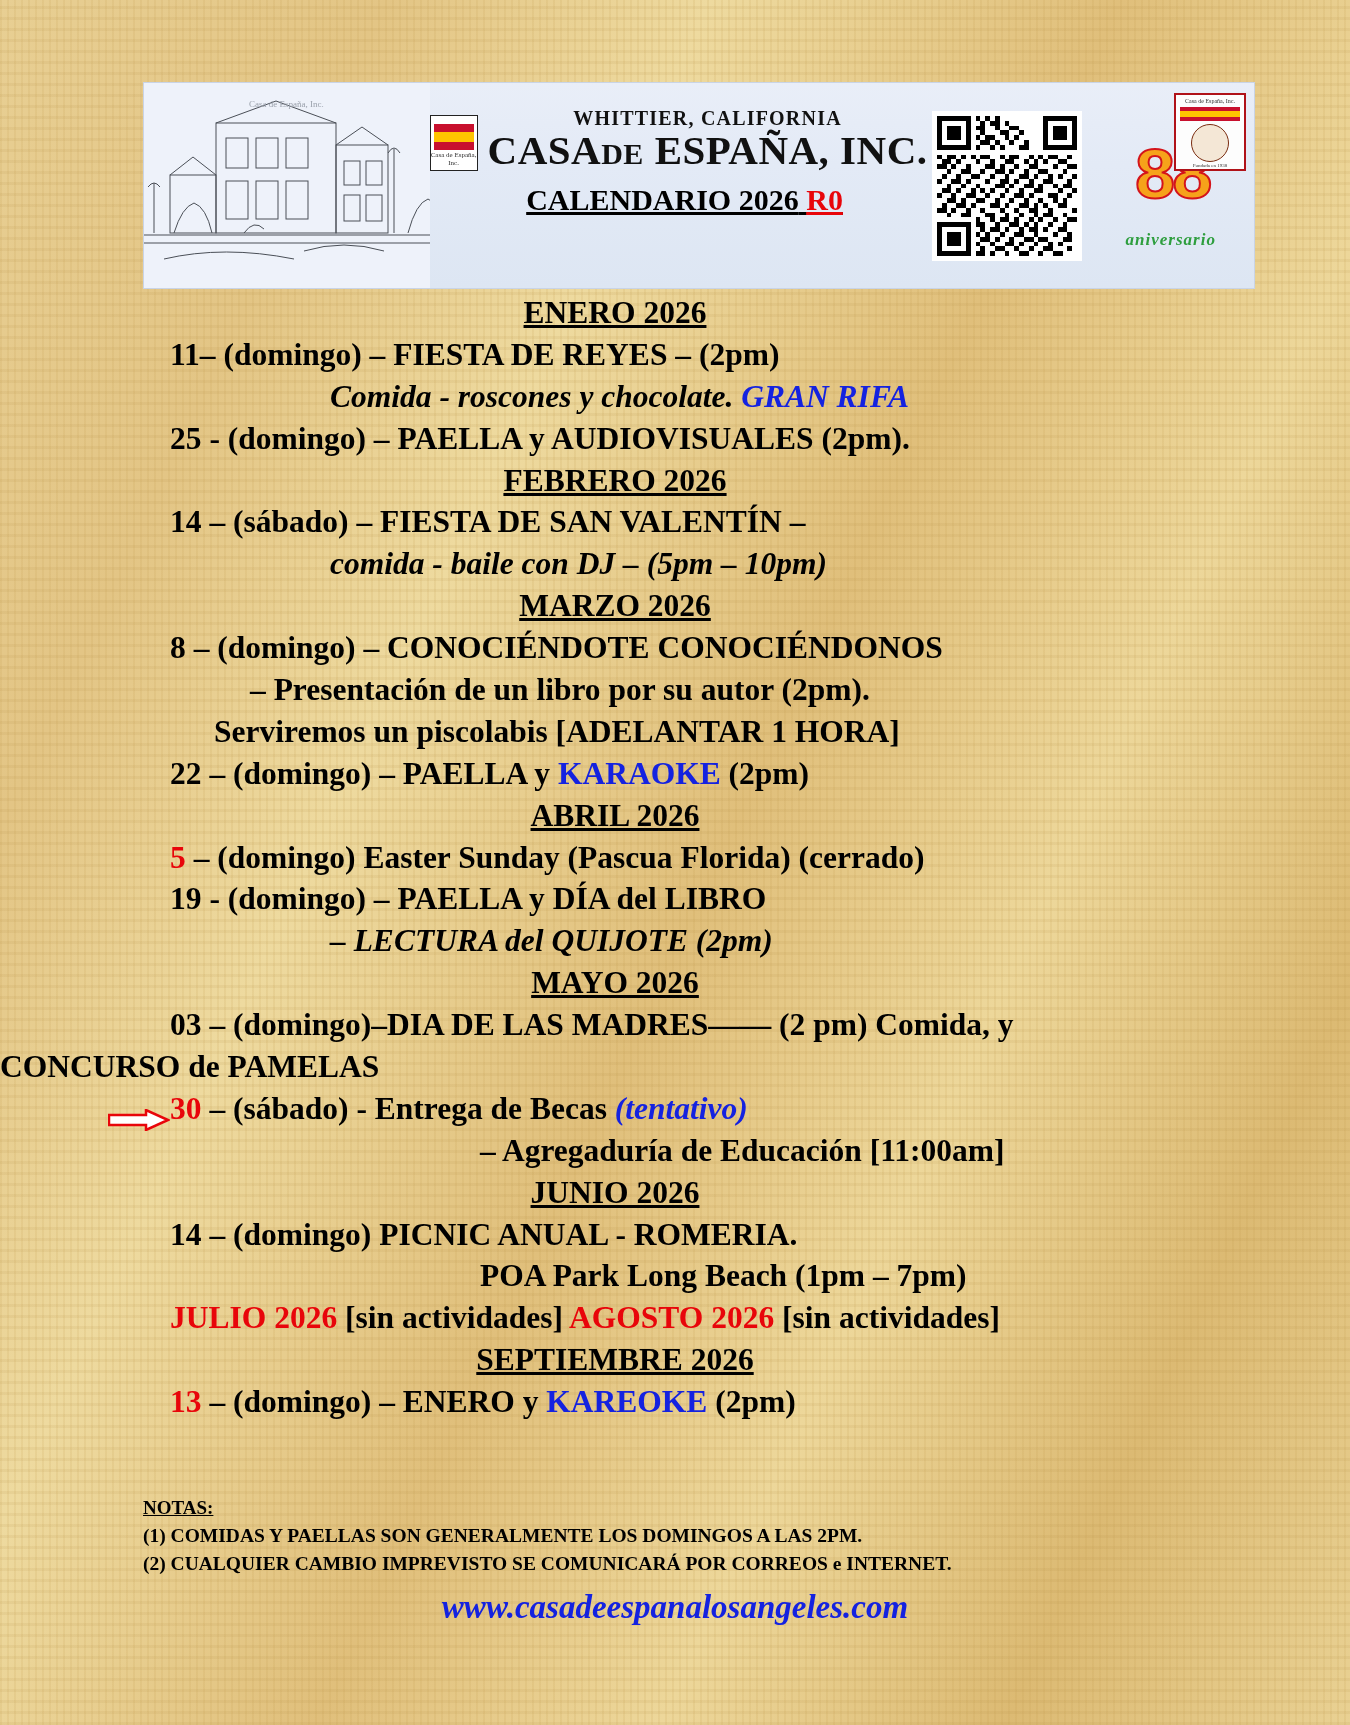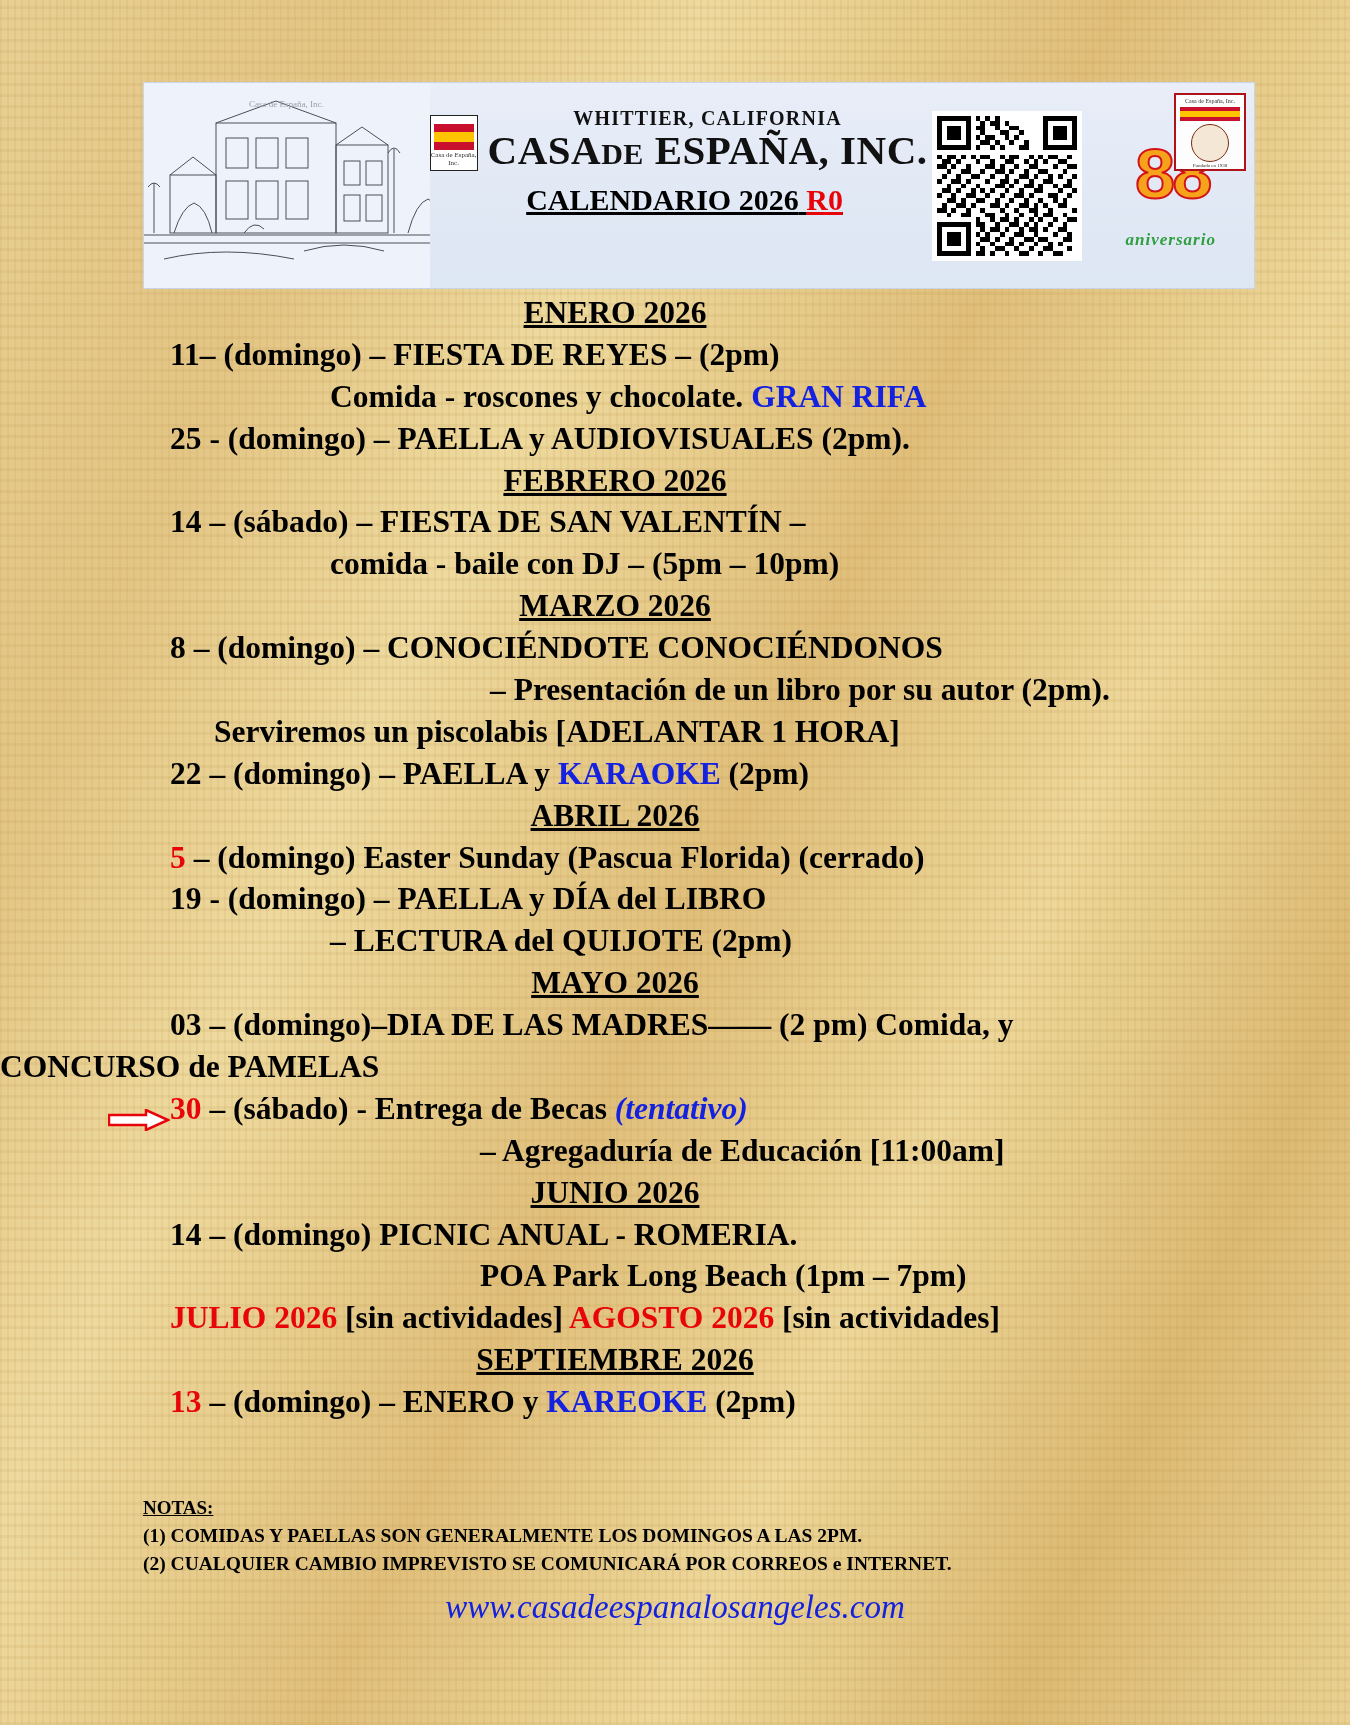--- a/index.html
+++ b/index.html
@@ -190,22 +190,22 @@
   .line {
     white-space: nowrap;
     padding: 0 0;
   }
   .month {
     text-align: center;
     text-decoration: underline;
     margin-left: -120px;
   }
   .ind-1 { padding-left: 170px; margin-left: 44px; }
-  .ind-2 { padding-left: 250px; text-align: center; }
-  .ind-3 { padding-left: 330px; }
+  .ind-2 { padding-left: 250px; }
+  .ind-3 { padding-left: 330px; font-style: italic; }
   .ind-4 { padding-left: 480px; }
   .ind-0 { padding-left: 170px; }
 
   .blue { color: #1422e0; }
   .red { color: #e8050a; }
   .ital-blue { color: #1422e0; font-style: italic; }
 
   .arrow-row {
     position: relative;
   }
@@ -231,21 +231,21 @@
   .notes .hdr { text-decoration: underline; font-size: 19px; }
 
   .website {
     position: absolute;
     left: 0;
     top: 1589px;
     width: 1350px;
     text-align: center;
     font-family: "Liberation Serif", serif;
     font-style: italic;
-    font-weight: normal;
+    font-weight: bold;
     font-size: 33px;
     color: #1422e0;
   }
 </style>
 </head>
 <body>
 
 <div class="page">
 
   <div class="banner">

